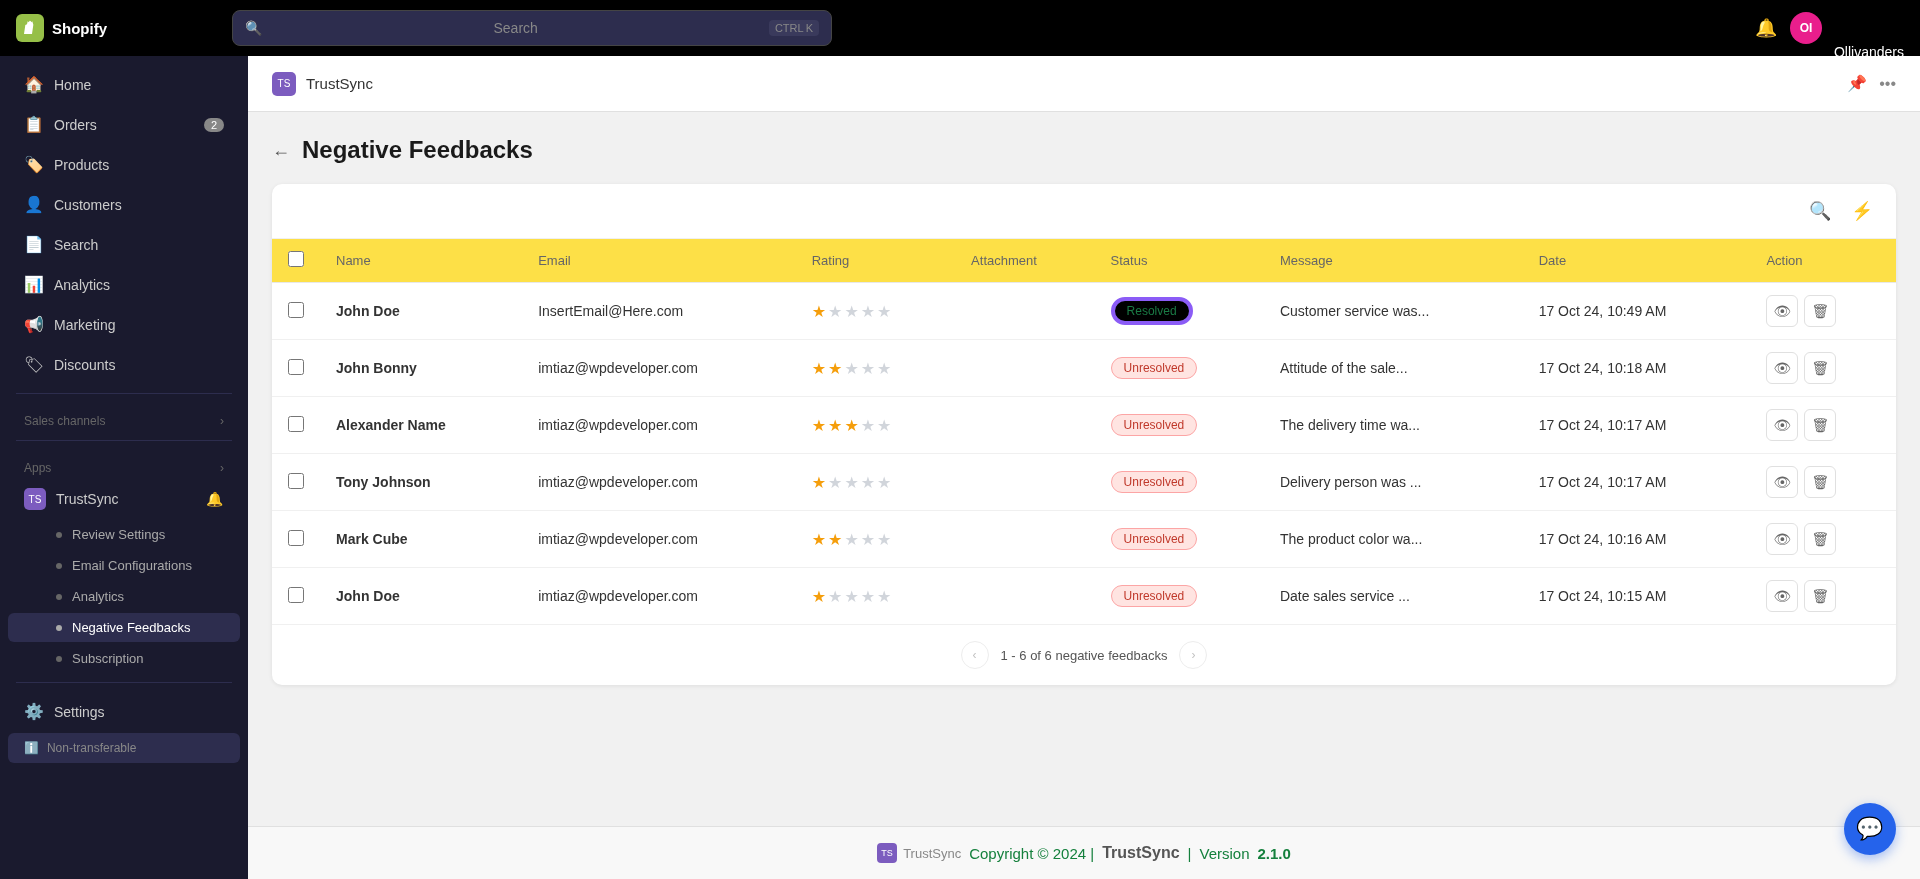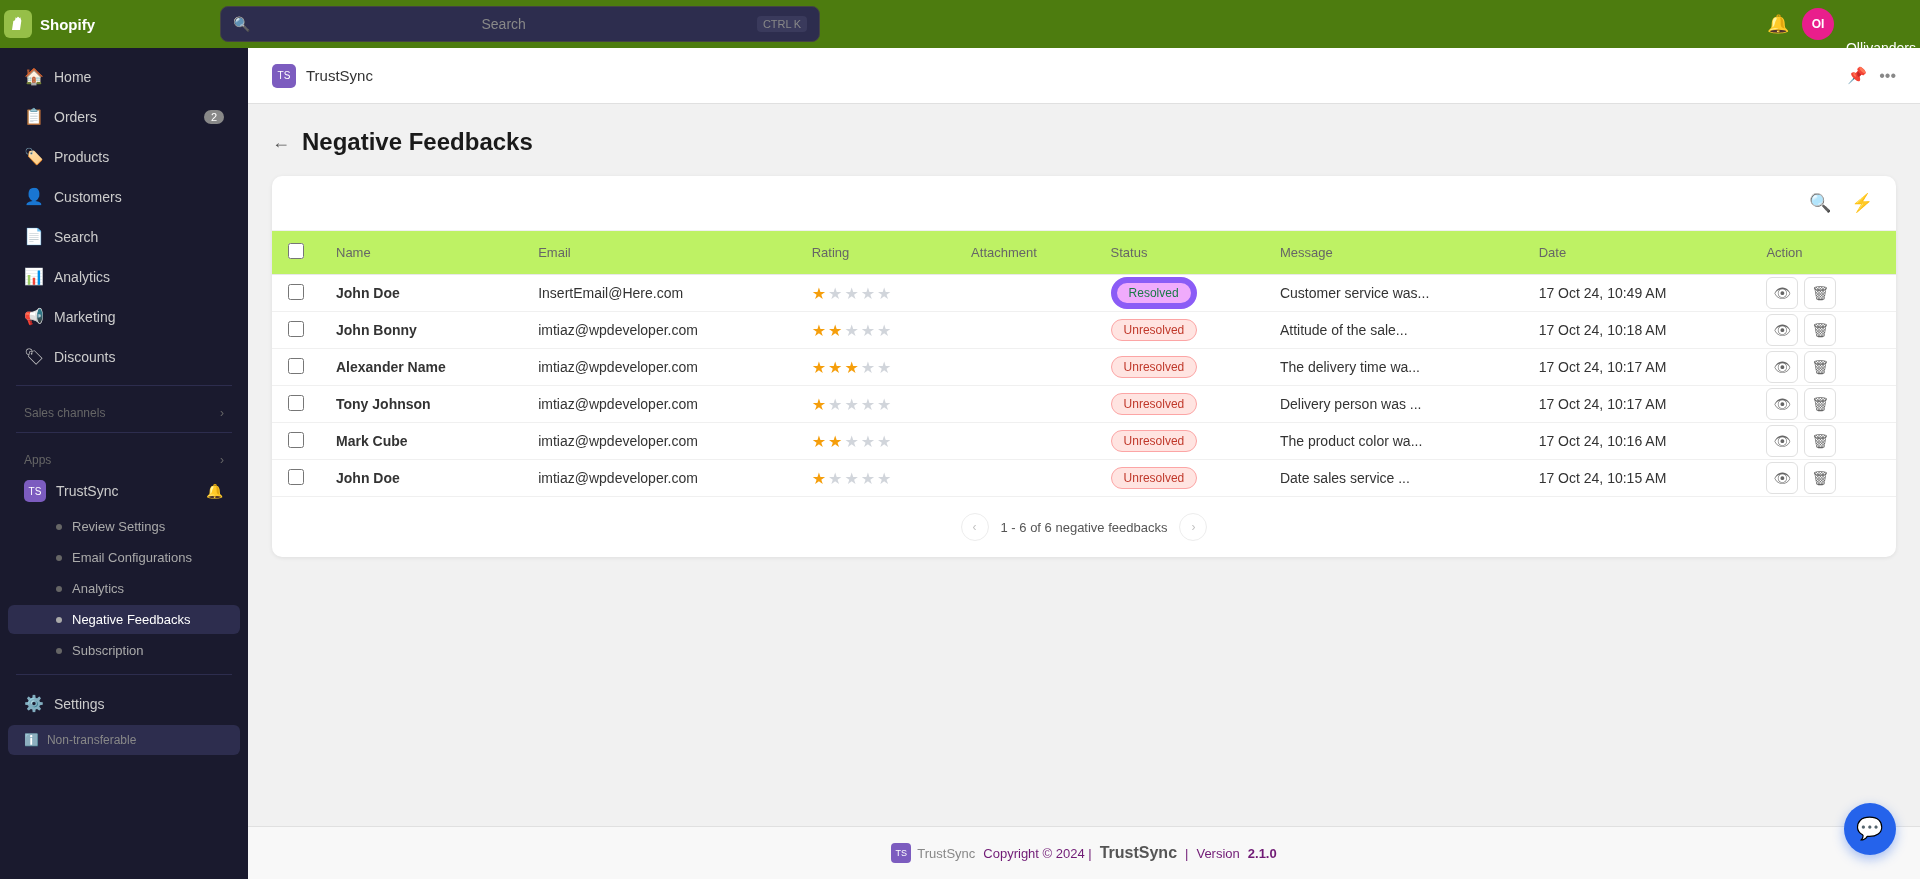--- a/index.html
+++ b/index.html
@@ -1,24 +1,24 @@
 <!DOCTYPE html>
 <html><head>
   <meta charset="utf-8">
   <style>
     * { margin: 0; padding: 0; box-sizing: border-box; }
     body { font-family: -apple-system, BlinkMacSystemFont, 'Segoe UI', sans-serif; background: #f1f1f1; display: flex; flex-direction: column; height: 100vh; overflow: hidden; }
 
     
     .topbar {
-      background: #4d7c0f;
-      height: 48px;
-      display: flex;
-      align-items: center;
-      padding: 0 4px;
+      background: #000000;
+      height: 56px;
+      display: flex;
+      align-items: center;
+      padding: 0 16px;
       gap: 16px;
       flex-shrink: 0;
     }
     .topbar-logo {
       display: flex;
       align-items: center;
       gap: 8px;
       color: white;
       font-size: 15px;
       font-weight: 600;
@@ -289,27 +289,27 @@
       width: 100%;
       border-collapse: collapse;
     }
     thead th {
       text-align: left;
       padding: 12px 16px;
       font-size: 13px;
       font-weight: 500;
       color: #666;
       border-bottom: 1px solid #e8e8e8;
-      background: #bef264;
+      background: #fde047;
     }
     thead th.checkbox-col { width: 40px; }
     tbody tr { border-bottom: 1px solid #f0f0f0; }
     tbody tr:last-child { border-bottom: none; }
     tbody td {
-      padding: 2px 16px;
+      padding: 12px 16px;
       font-size: 14px;
       color: #333;
       vertical-align: middle;
     }
     .checkbox-input {
       width: 16px;
       height: 16px;
       cursor: pointer;
     }
     .name-cell { font-weight: 600; }
@@ -322,23 +322,23 @@
 
     
     .status-badge {
       display: inline-block;
       padding: 3px 12px;
       border-radius: 20px;
       font-size: 12px;
       font-weight: 500;
     }
     .status-resolved {
-      background: #f0abfc;
+      background: #000000;
       color: #1a7a45;
-      border: 6px solid #8b5cf6;
+      border: 4px solid #8b5cf6;
     }
     .status-unresolved {
       background: #ffe4e1;
       color: #c0392b;
       border: 1px solid #fca5a5;
     }
 
     
     .action-btns { display: flex; gap: 6px; align-items: center; }
     .action-btn {
@@ -396,21 +396,21 @@
       width: 20px;
       height: 20px;
       background: #7c5cbf;
       border-radius: 4px;
       display: flex;
       align-items: center;
       justify-content: center;
       color: white;
       font-size: 9px;
     }
-    .footer-text { font-size: 13px; color: #701a75; }
+    .footer-text { font-size: 15px; color: #15803d; }
     .footer-link { font-weight: 600; color: #555; }
 
     
     .chat-fab {
       position: fixed;
       bottom: 24px;
       right: 24px;
       width: 52px;
       height: 52px;
       border-radius: 50%;

